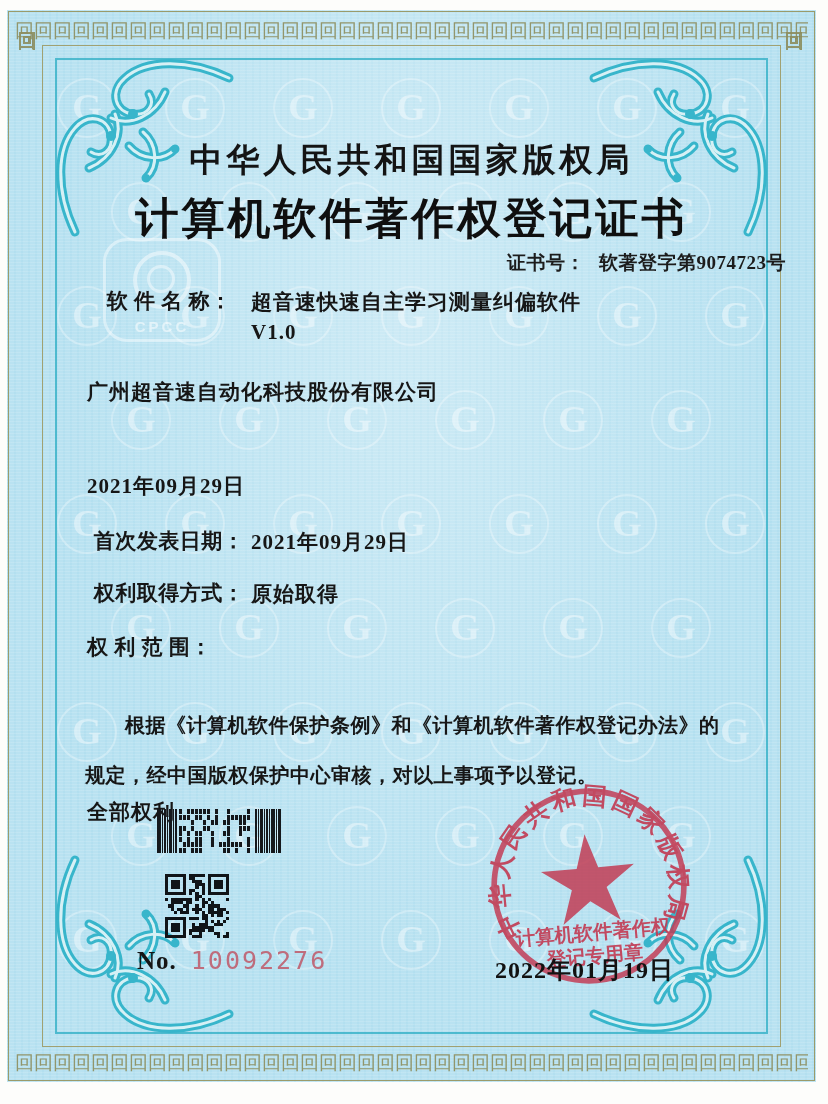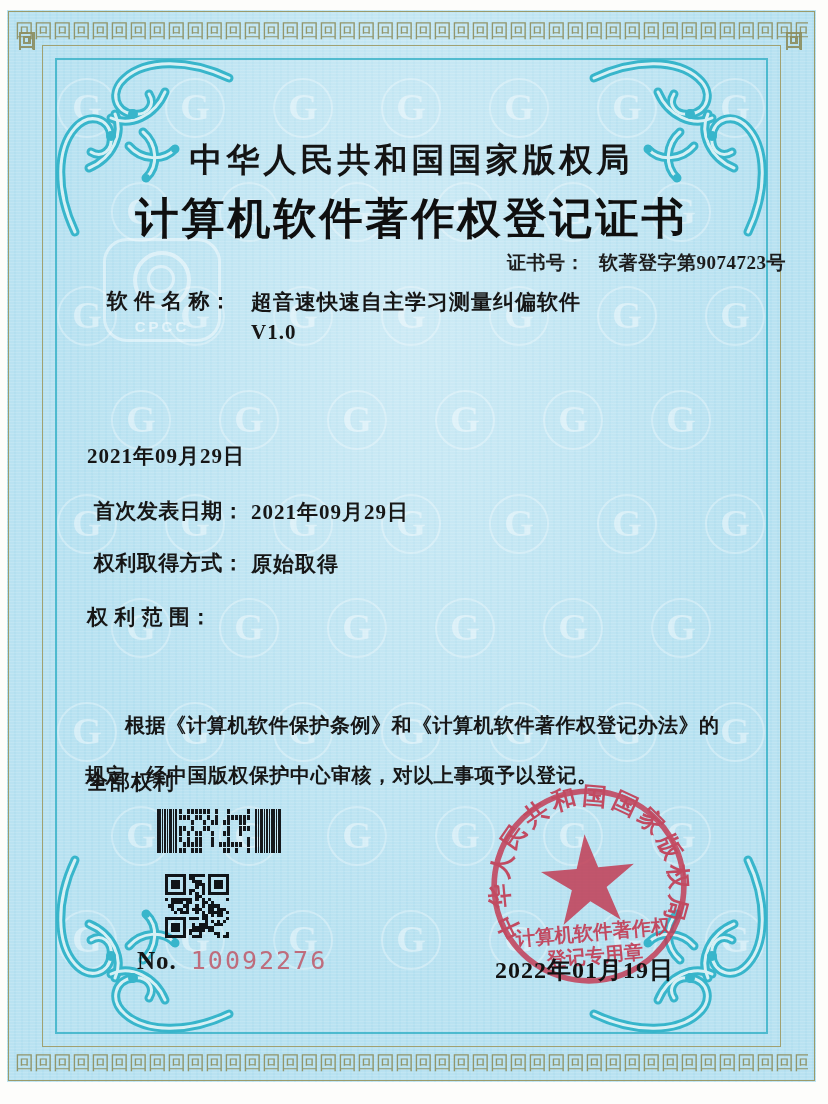--- a/index.html
+++ b/index.html
@@ -198,20 +198,21 @@
       <span class="lbl">证书号：</span><span>软著登字第9074723号</span>
     </div>
 
     <div class="fields">
       <div class="frow r0">
         <span class="flabel">软 件 名 称：</span>
         <span class="fvalue">超音速快速自主学习测量纠偏软件
 V1.0</span>
       </div>
       <div class="frow r1">
+        <span class="fvalue">广州超音速自动化科技股份有限公司</span>
       </div>
       <div class="frow r2">
         <span class="fvalue">2021年09月29日</span>
       </div>
       <div class="frow r3">
         <span class="flabel">首次发表日期：</span>
         <span class="fvalue">2021年09月29日</span>
       </div>
       <div class="frow r4">
         <span class="flabel">权利取得方式：</span>

